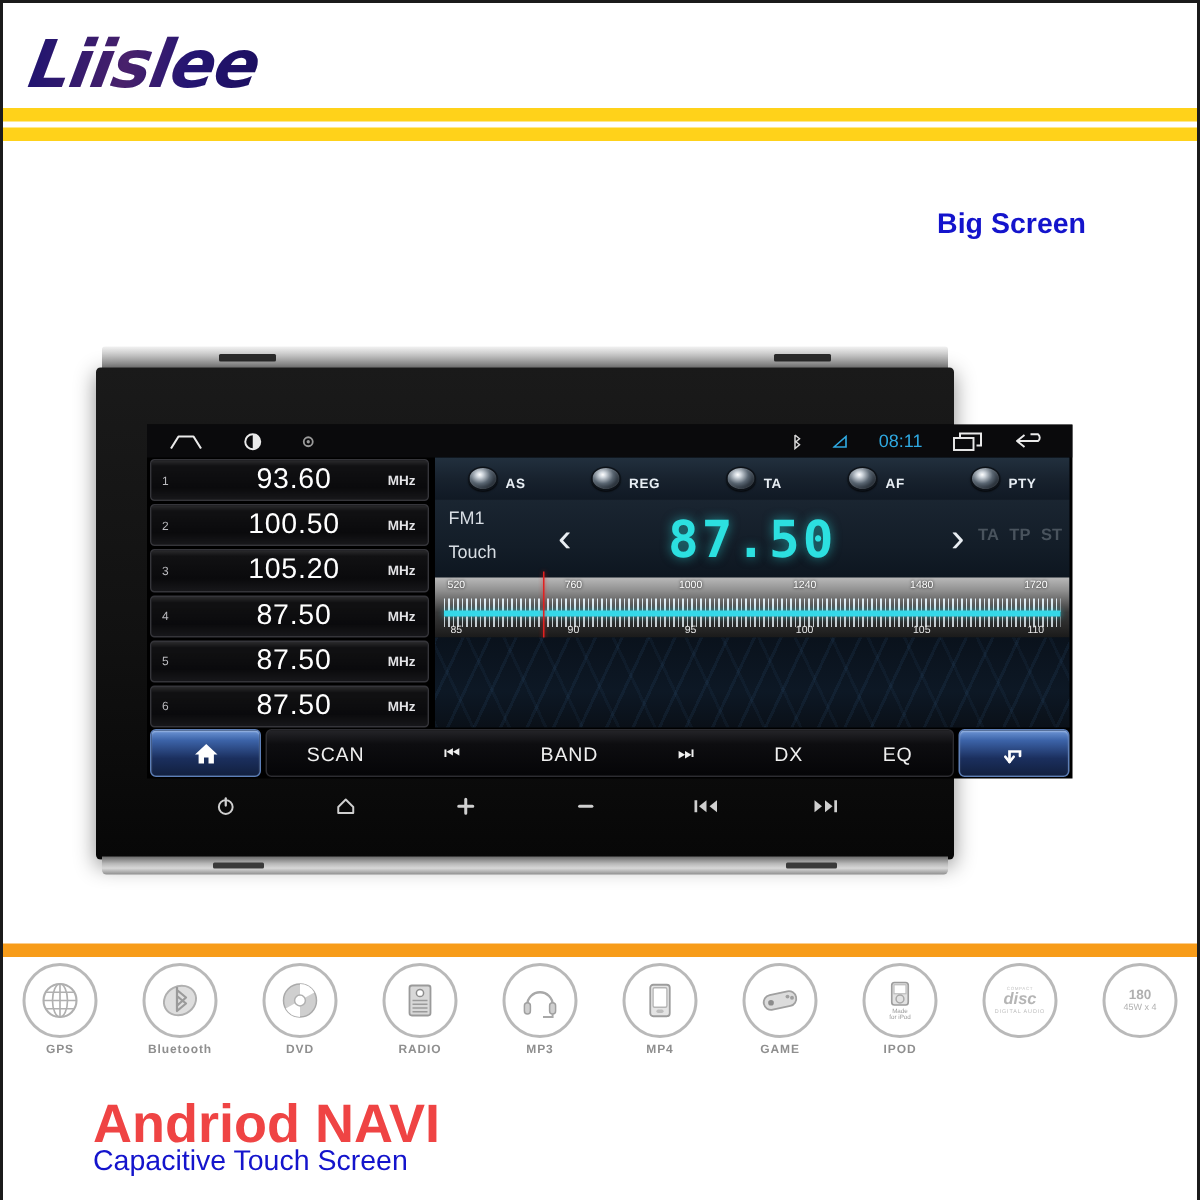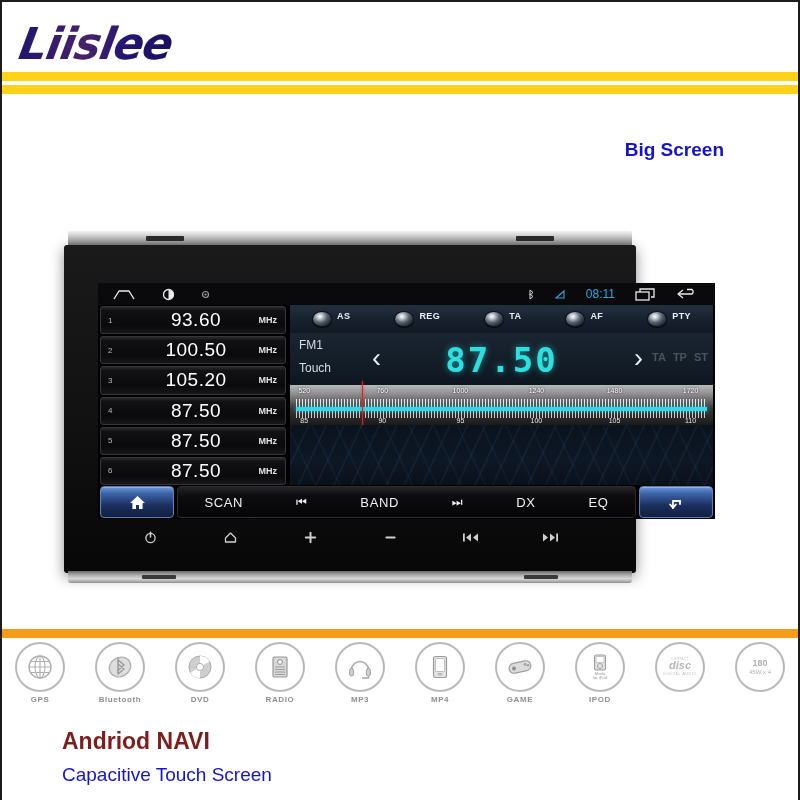--- a/index.html
+++ b/index.html
@@ -122,21 +122,21 @@
     position:absolute;left:192px;top:22px;right:2px;bottom:34px;
     background:linear-gradient(180deg,#0e1722 0%,#0a121c 40%,#060c14 100%);
     overflow:hidden;
   }
   .rdsrow{
     position:absolute;left:0;right:0;top:0;height:28px;
     background:linear-gradient(180deg,#22303e 0%,#18222e 50%,#101924 100%);
     display:flex;align-items:center;justify-content:space-around;
     border-bottom:1px solid #0b1119;
   }
-  .rdsbtn{display:flex;align-items:flex-start;gap:5px;}
+  .rdsbtn{display:flex;align-items:flex-end;gap:5px;}
   .knob{
     width:18px;height:14px;border-radius:50%;
     background:radial-gradient(ellipse at 38% 32%,#ffffff 0%,#cfd6dd 14%,#5a6672 44%,#222a33 72%,#0c1016 100%);
     box-shadow:0 1px 1px rgba(0,0,0,.7),inset 0 0 2px rgba(255,255,255,.25);
     border:1px solid #0d1218;
   }
   .rdslbl{color:#e8eef4;font-size:9px;font-weight:bold;letter-spacing:.4px;}
 
   .freqrow{
     position:absolute;left:0;right:0;top:28px;height:52px;
@@ -216,21 +216,21 @@
     background:#fff;
   }
   .feat .ring svg{display:block;}
   .feat .flbl{margin-top:3px;font-size:8px;font-weight:bold;color:#8f8f8f;letter-spacing:.6px;}
   .feat .ring .txtico{font-size:9px;font-weight:bold;color:#b0b0b0;text-align:center;line-height:1.05;}
   .feat .ring .txtico small{font-size:6px;font-weight:normal;display:block;}
 
   
   .ftitle{
     position:absolute;left:60px;top:726px;
-    font-size:23px;font-weight:bold;color:#7f1d1d;
+    font-size:36px;font-weight:bold;color:#ef4444;
   }
   .fsub{
     position:absolute;left:60px;top:762px;
     font-size:19px;color:#1414CC;text-align:right;
   }
 </style>
 </head>
 <body>
 
 <div class="page">

